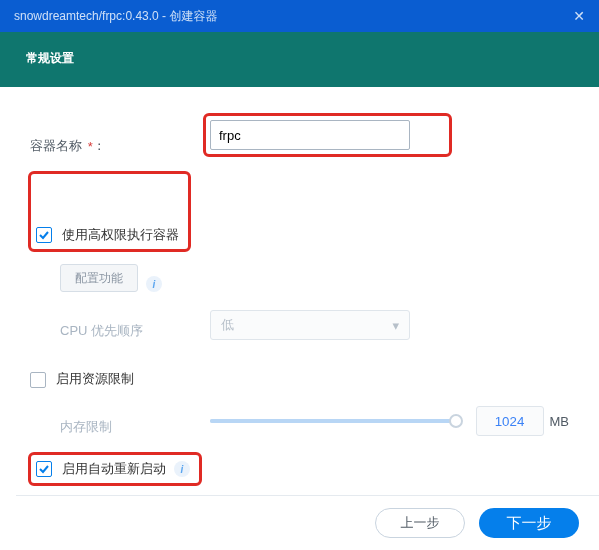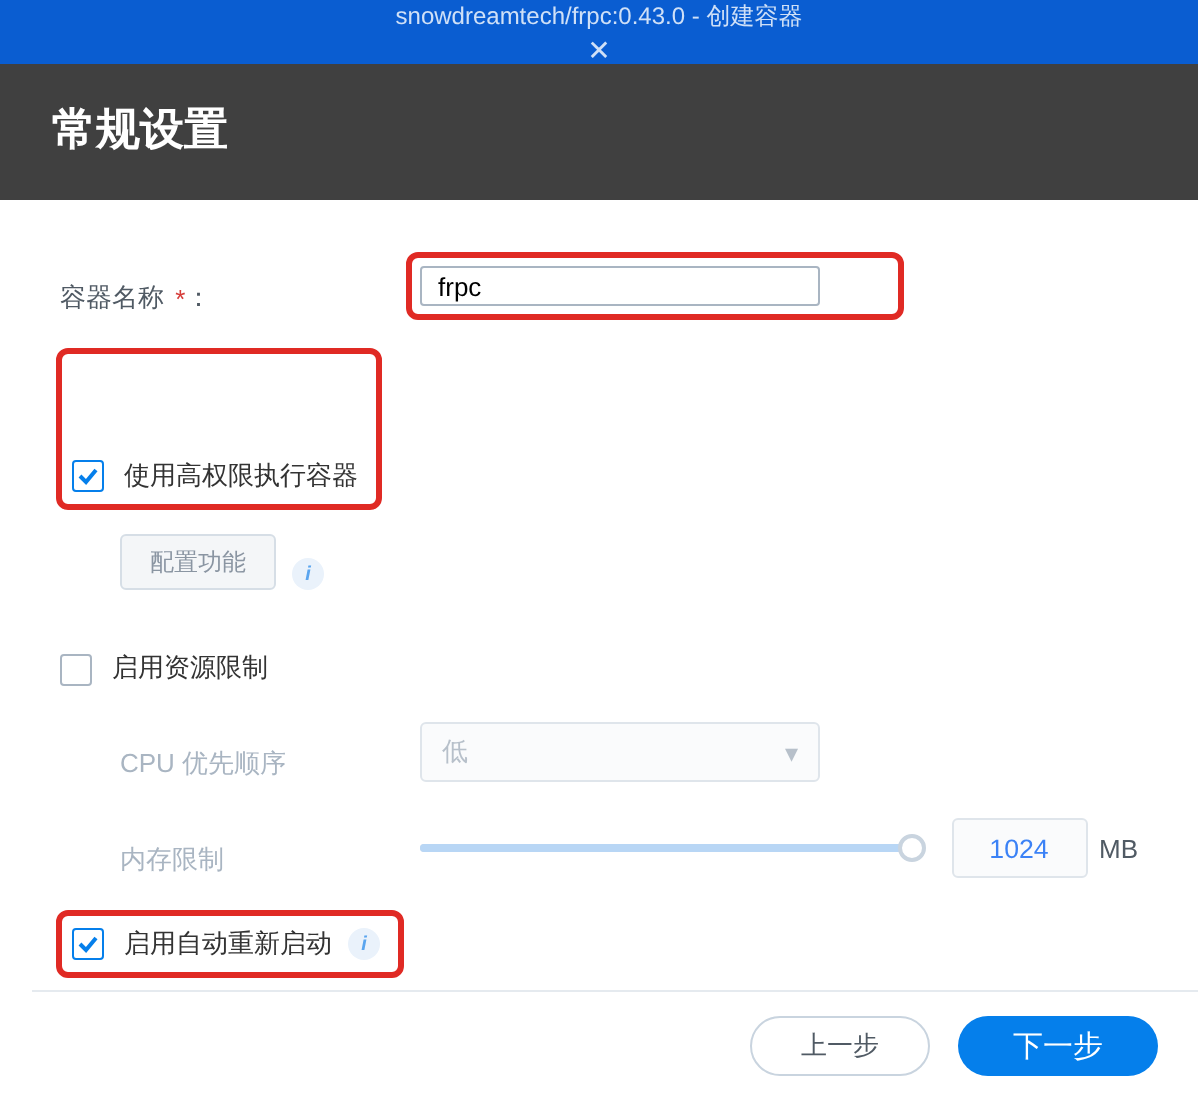--- a/index.html
+++ b/index.html
@@ -14,27 +14,26 @@
 }
 .title-bar {
   height: 32px;
   background: #0a5dd1;
   color: #cfe0f7;
   display: flex;
   align-items: center;
   padding: 0 14px;
   font-size: 12px;
   justify-content: space-between;
-  flex-direction: column;
 }
 .header {
-  background: #404040;
+  background: #0f766e;
   color: #fff;
   padding: 18px 26px 20px;
-  font-size: 22px;
+  font-size: 12px;
   font-weight: 600;
 }
 .content {
   padding: 28px 30px 10px 30px;
 }
 .row {
   display: flex;
   align-items: flex-end;
   margin-bottom: 18px;
   min-height: 30px;
@@ -42,21 +41,21 @@
 .label-col {
   width: 180px;
   color: #505a64;
   display: flex;
   align-items: center;
 }
 .indent { padding-left: 30px; }
 .req { color: #d63d3a; margin-left: 2px; }
 .text-input {
   width: 200px;
-  height: 20px;
+  height: 30px;
   border: 1px solid #a9b5c2;
   border-radius: 2px;
   padding: 0 8px;
   font-size: 13px;
   outline: none;
 }
 .checkbox {
   width: 16px;
   height: 16px;
   border: 1px solid #a9b5c2;
@@ -239,33 +238,33 @@
       </span>
       <span>使用高权限执行容器</span>
     </div>
   </div>
 
   <div class="row indent">
     <button class="btn-small">配置功能</button>
     <span class="info-badge">i</span>
   </div>
 
+  <div class="row indent">
+    <div class="label-col disabled-label" style="width:150px;">CPU 优先顺序</div>
+    <div class="select">
+      <span>低</span>
+      <span>▾</span>
+    </div>
+  </div>
+
   <div class="row">
     <span class="checkbox">
       
     </span>
     <span>启用资源限制</span>
-  </div>
-
-  <div class="row indent">
-    <div class="label-col disabled-label" style="width:150px;">CPU 优先顺序</div>
-    <div class="select">
-      <span>低</span>
-      <span>▾</span>
-    </div>
   </div>
 
   <div class="row indent">
     <div class="label-col disabled-label" style="width:150px;">内存限制</div>
     <div class="slider-wrap">
       <div class="slider">
         <div class="slider-fill"></div>
         <div class="slider-thumb"></div>
       </div>
       <input class="num-input" value="1024" style="">

